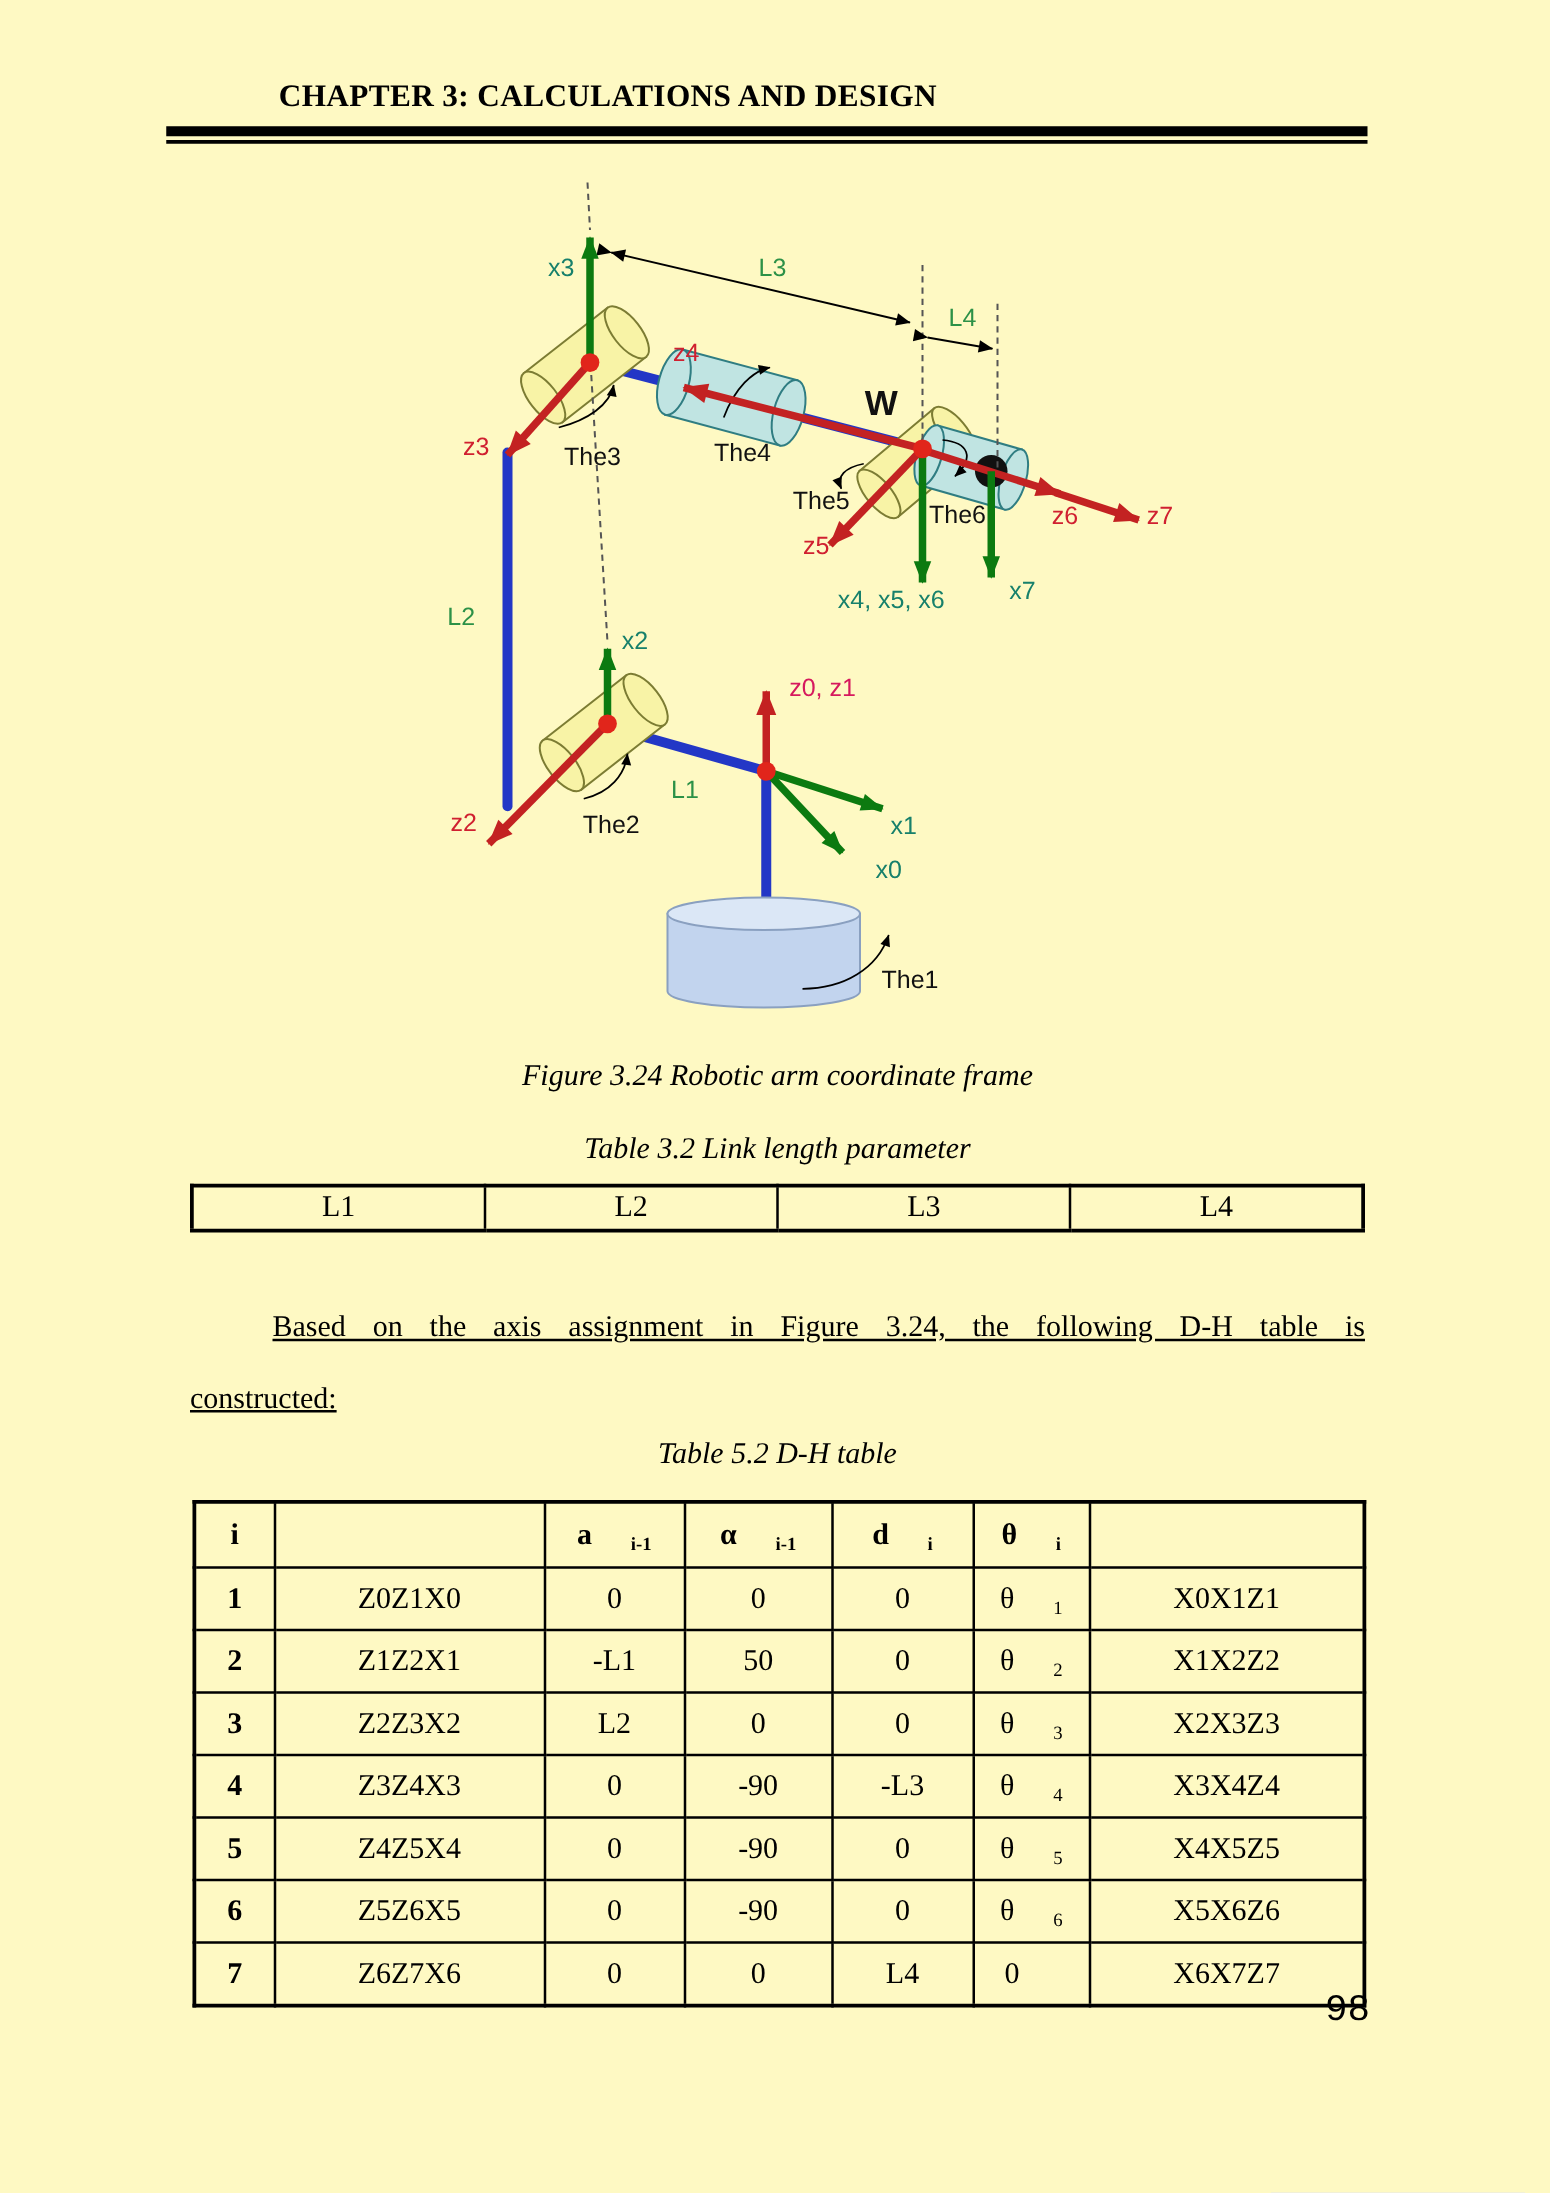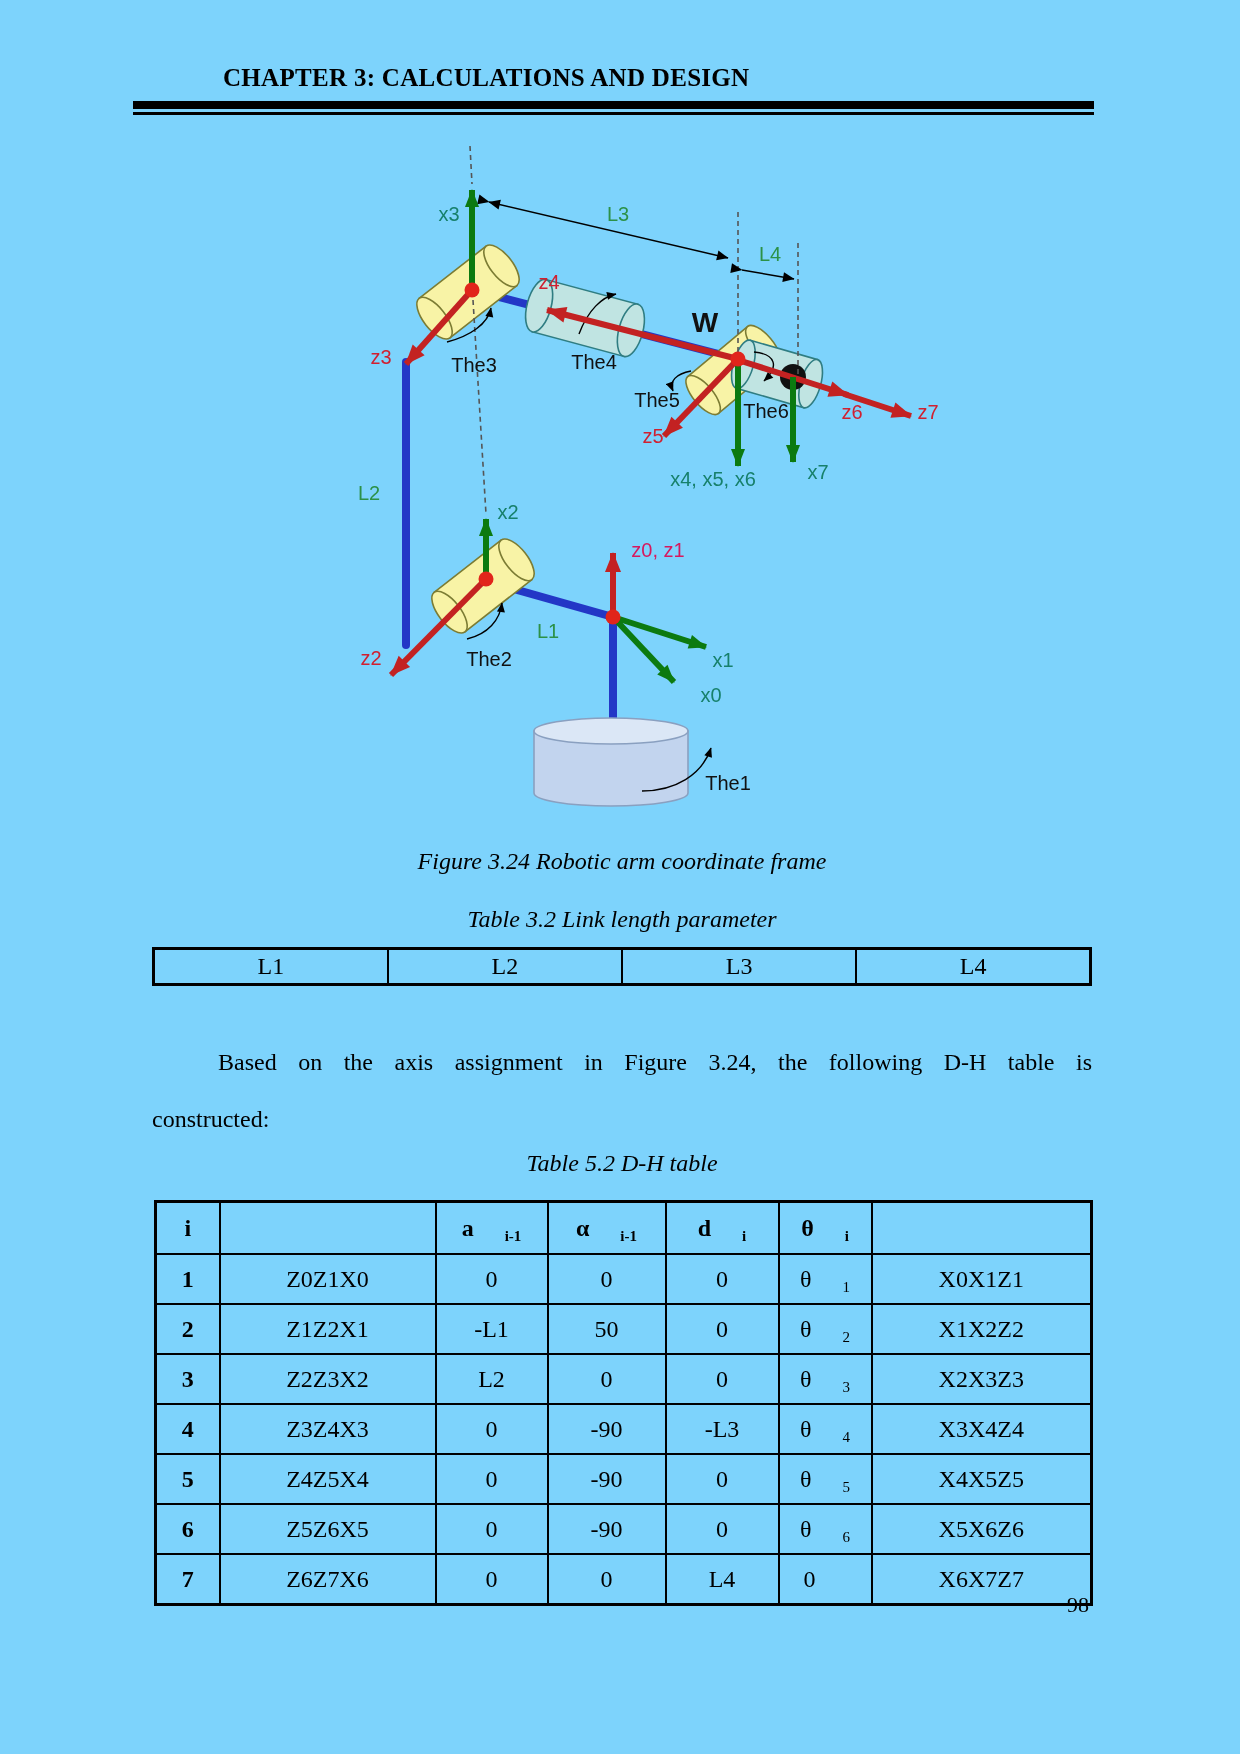--- a/index.html
+++ b/index.html
@@ -1,40 +1,40 @@
 <!DOCTYPE html>
 <html><head>
 <meta charset="utf-8">
 <style>
   html,body{margin:0;padding:0;background:#e8e8e8;}
-  .page{position:relative;width:1240px;height:1754px;background:#7dd3fc;margin:0 auto;
+  .page{position:relative;width:1240px;height:1754px;background:#fef9c3;margin:0 auto;
         font-family:"Liberation Serif",serif;color:#000;overflow:hidden;}
   .chapter-title{position:absolute;left:223px;top:64px;font-size:25px;font-weight:bold;letter-spacing:0.3px;}
   .rule-thick{position:absolute;left:133px;top:101px;width:961px;height:8px;background:#000;}
   .rule-thin{position:absolute;left:133px;top:112px;width:961px;height:3px;background:#000;}
   .caption{position:absolute;left:152px;width:940px;text-align:center;font-style:italic;font-size:24px;}
   .cap-fig{top:848px;text-align:center;}
   .cap-t32{top:906px;}
   .cap-t33{top:1150px;}
   table.t32{position:absolute;left:152px;top:947px;width:940px;border-collapse:collapse;
             table-layout:fixed;font-size:24px;text-align:center;border:3px solid #000;}
   table.t32 td{border:2px solid #000;padding:0;}
   table.t32 tr.hrow td{height:33px;border-bottom:3px solid #000;}
   table.t32 tr.vrow td{height:34px;}
-  .para{position:absolute;left:152px;top:1034px;width:940px;font-size:24px;line-height:57px;}
+  .para{position:absolute;left:152px;top:1034px;width:940px;font-size:24px;line-height:57px;text-decoration:underline;}
   .para .l1{display:block;text-align:justify;text-align-last:justify;text-indent:66px;}
   .para .l2{display:block;}
   table.t33{position:absolute;left:154px;top:1200px;width:936px;border-collapse:collapse;
             table-layout:fixed;font-size:24px;text-align:center;border:3px solid #000;}
   table.t33 td{border:2px solid #000;padding:0;}
   table.t33 tr.hrow td{height:50px;font-weight:bold;}
   table.t33 tr.drow td{height:48px;}
   table.t33 td.coli{font-weight:bold;}
   sub.s{font-size:15px;line-height:0;margin-left:31px;}
-  .page-num{position:absolute;left:1048px;top:1592px;width:60px;text-align:center;font-size:22px;}
+  .page-num{position:absolute;left:1048px;top:1592px;width:60px;text-align:center;font-size:30px;font-family:Liberation Mono, monospace;}
   
   svg text{font-family:"Liberation Sans",sans-serif;font-size:20px;text-anchor:middle;}
   .lx{fill:#17806b;} .lz{fill:#d02030;} .lz01{fill:#d6195e;} .lL{fill:#2c9147;}
   .lT{fill:#111111;} .lW{fill:#111111;font-weight:bold;font-size:28px;}
   .blue{stroke:#2337c6;stroke-width:8;stroke-linecap:round;fill:none;}
   .red{stroke:#c32222;stroke-width:6;stroke-linecap:butt;fill:none;}
   .green{stroke:#0c7a10;stroke-width:6;stroke-linecap:butt;fill:none;}
   .dash{stroke:#555;stroke-width:1.6;stroke-dasharray:5 4;fill:none;}
   .dim{stroke:#000;stroke-width:1.5;fill:none;}
   .arc{stroke:#000;stroke-width:1.4;fill:none;}

